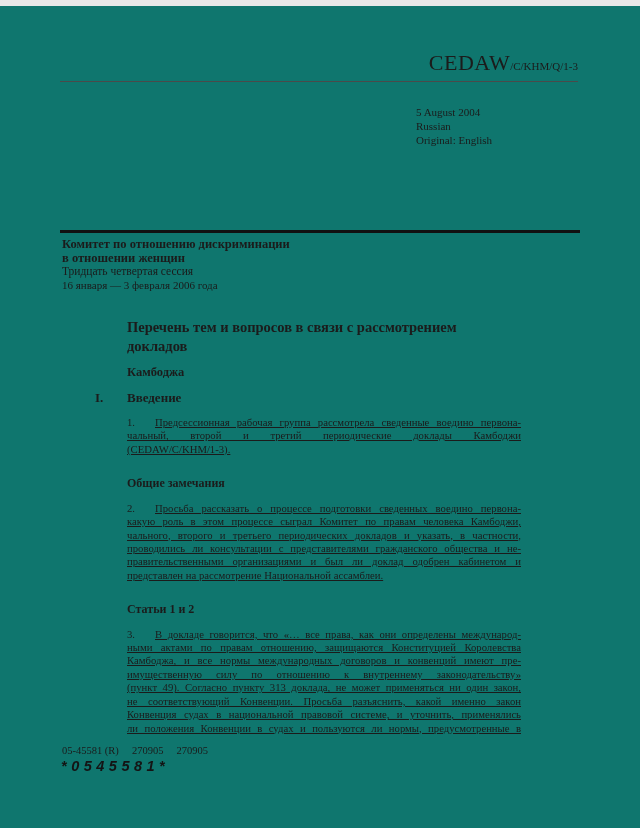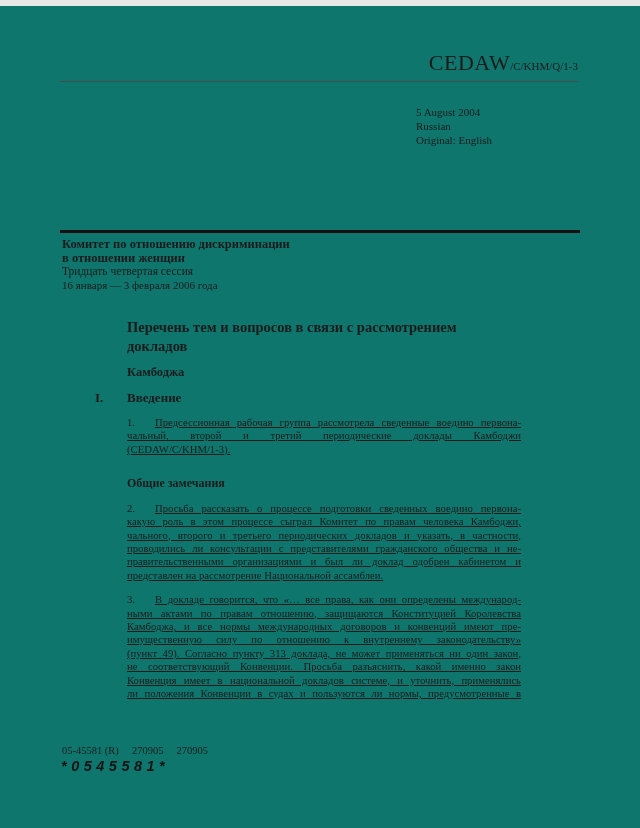--- a/index.html
+++ b/index.html
@@ -190,28 +190,29 @@
         </div>
         <div class="sub-heading">Общие замечания</div>
         <div class="paragraph">
           <div class="line"><span class="pnum">2.</span>Просьба рассказать о процессе подготовки сведенных воедино первона-</div>
           <div class="line">какую роль в этом процессе сыграл Комитет по правам человека Камбоджи,</div>
           <div class="line">чального, второго и третьего периодических докладов и указать, в частности,</div>
           <div class="line">проводились ли консультации с представителями гражданского общества и не-</div>
           <div class="line">правительственными организациями и был ли доклад одобрен кабинетом и</div>
           <div class="line flush">представлен на рассмотрение Национальной ассамблеи.</div>
         </div>
+        <div class="sub-heading">Статьи 1 и 2</div>
         <div class="paragraph">
           <div class="line"><span class="pnum">3.</span>В докладе говорится, что «… все права, как они определены международ-</div>
           <div class="line">ными актами по правам отношению, защищаются Конституцией Королевства</div>
           <div class="line">Камбоджа, и все нормы международных договоров и конвенций имеют пре-</div>
           <div class="line">имущественную силу по отношению к внутреннему законодательству»</div>
           <div class="line">(пункт 49). Согласно пункту 313 доклада, не может применяться ни один закон,</div>
           <div class="line">не соответствующий Конвенции. Просьба разъяснить, какой именно закон</div>
-          <div class="line">Конвенция имеет в национальной докладов системе, и уточнить, применялись</div>
+          <div class="line">Конвенция судах в национальной правовой системе, и уточнить, применялись</div>
           <div class="line">ли положения Конвенции в судах и пользуются ли нормы, предусмотренные в</div>
         </div>
       </div>
   </div>
 
   <div class="footer">
     <span>05-45581 (R)</span><span class="code">270905</span><span class="code">270905</span>
   </div>
 
   <div class="barcode">*0545581*</div>

